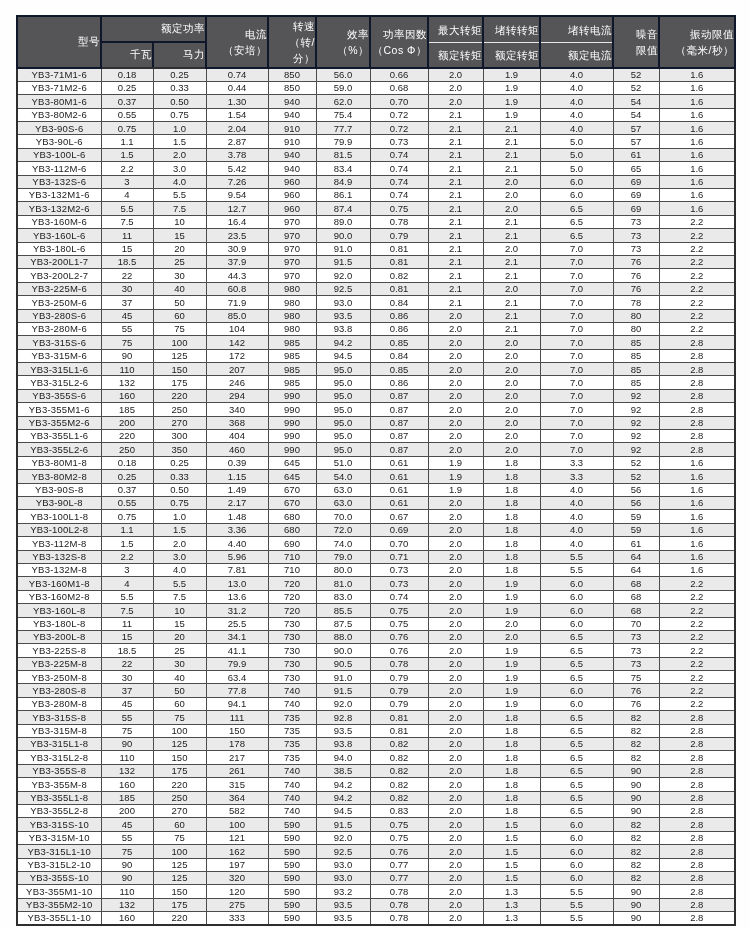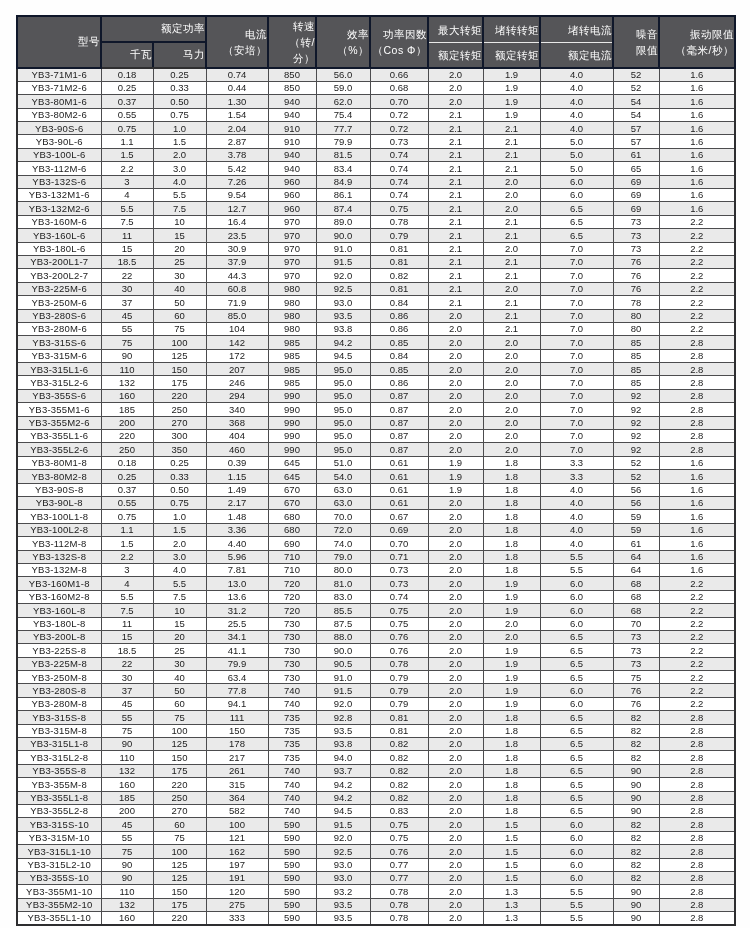--- a/index.html
+++ b/index.html
@@ -861,21 +861,21 @@
           <td>6.5</td>
           <td>82</td>
           <td>2.8</td>
         </tr>
         <tr class="alt">
           <td>YB3-355S-8</td>
           <td>132</td>
           <td>175</td>
           <td>261</td>
           <td>740</td>
-          <td>93.7</td>
+          <td>38.5</td>
           <td>0.82</td>
           <td>2.0</td>
           <td>1.8</td>
           <td>6.5</td>
           <td>90</td>
           <td>2.8</td>
         </tr>
         <tr>
           <td>YB3-355M-8</td>
           <td>160</td>
@@ -971,21 +971,21 @@
           <td>2.0</td>
           <td>1.5</td>
           <td>6.0</td>
           <td>82</td>
           <td>2.8</td>
         </tr>
         <tr class="alt">
           <td>YB3-355S-10</td>
           <td>90</td>
           <td>125</td>
-          <td>191</td>
+          <td>320</td>
           <td>590</td>
           <td>93.0</td>
           <td>0.77</td>
           <td>2.0</td>
           <td>1.5</td>
           <td>6.0</td>
           <td>82</td>
           <td>2.8</td>
         </tr>
         <tr>

